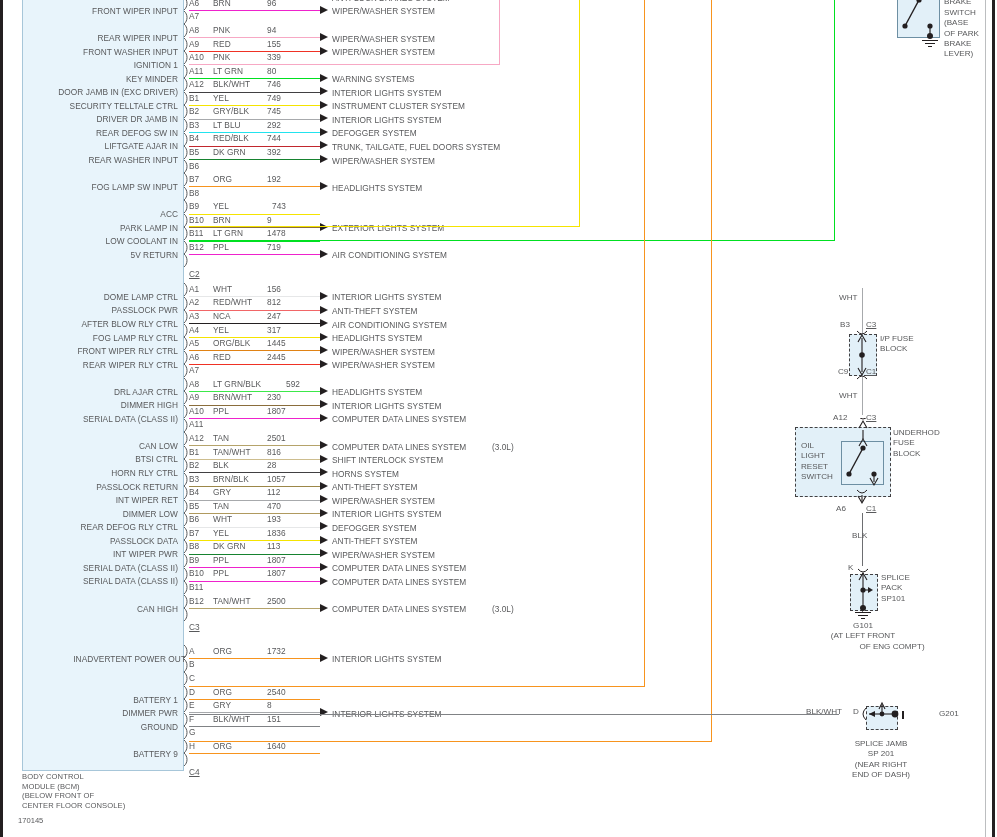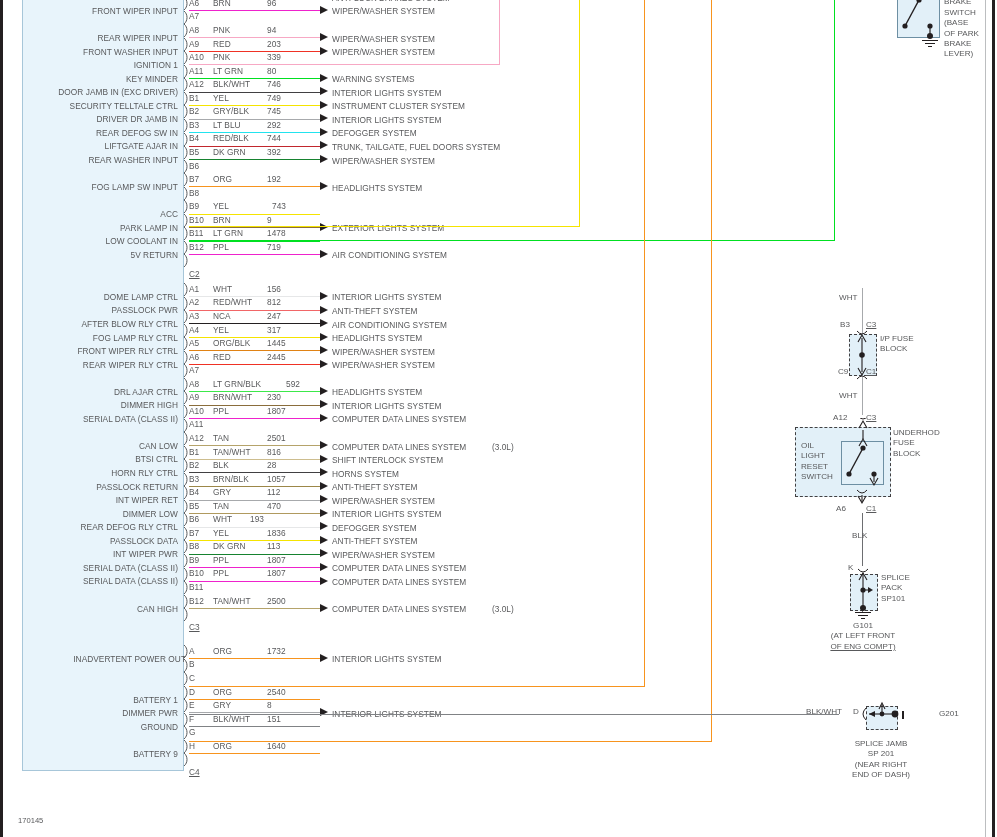--- a/index.html
+++ b/index.html
@@ -98,21 +98,21 @@
       <div class="pin pin-no" style="top:25px">A8</div>
       <div class="pin" style="left:213px;top:25px">PNK</div>
       <div class="pin" style="left:267px;top:25px">94</div>
       <div class="arc" style="top:37.650000000000006px">
         <svg width="6" height="13" viewBox="0 0 6 13">
           <path d="M1 0 C5 3.2 5 9.8 1 13" fill="none" stroke="#58595b" stroke-width="1"></path>
         </svg>
       </div>
       <div class="pin pin-no" style="top:38.550000000000004px">A9</div>
       <div class="pin" style="left:213px;top:38.550000000000004px">RED</div>
-      <div class="pin" style="left:267px;top:38.550000000000004px">203</div>
+      <div class="pin" style="left:267px;top:38.550000000000004px">155</div>
       <div class="w" style="left:189px;top:37.35000000000001px;width:131px;border-top-color:#f7a8c4"></div>
       <div class="ah" style="left:320px;top:33.050000000000004px"></div>
       <div class="sys" style="top:33.550000000000004px">WIPER/WASHER SYSTEM</div>
       <div class="term" style="left:0px;width:178px;top:32.95px">REAR WIPER INPUT</div>
       <div class="arc" style="top:51.2px">
         <svg width="6" height="13" viewBox="0 0 6 13">
           <path d="M1 0 C5 3.2 5 9.8 1 13" fill="none" stroke="#58595b" stroke-width="1"></path>
         </svg>
       </div>
       <div class="pin pin-no" style="top:52.1px">A10</div>
@@ -471,21 +471,21 @@
       <div class="ah" style="left:320px;top:495.2px"></div>
       <div class="sys" style="top:495.7px">WIPER/WASHER SYSTEM</div>
       <div class="term" style="left:0px;width:178px;top:495.1px">INT WIPER RET</div>
       <div class="arc" style="top:513.35px">
         <svg width="6" height="13" viewBox="0 0 6 13">
           <path d="M1 0 C5 3.2 5 9.8 1 13" fill="none" stroke="#58595b" stroke-width="1"></path>
         </svg>
       </div>
       <div class="pin pin-no" style="top:514.25px">B6</div>
       <div class="pin" style="left:213px;top:514.25px">WHT</div>
-      <div class="pin" style="left:250px;top:514.25px">193</div>
+      <div class="pin" style="left:267px;top:514.25px">193</div>
       <div class="w" style="left:189px;top:513.0500000000001px;width:131px;border-top-color:#b09a5e"></div>
       <div class="ah" style="left:320px;top:508.75px"></div>
       <div class="sys" style="top:509.25px">INTERIOR LIGHTS SYSTEM</div>
       <div class="term" style="left:0px;width:178px;top:508.65000000000003px">DIMMER LOW</div>
       <div class="arc" style="top:526.9px">
         <svg width="6" height="13" viewBox="0 0 6 13">
           <path d="M1 0 C5 3.2 5 9.8 1 13" fill="none" stroke="#58595b" stroke-width="1"></path>
         </svg>
       </div>
       <div class="pin pin-no" style="top:527.8px">B7</div>
@@ -737,36 +737,42 @@
       </svg>
       <div class="cmp-lbl" style="left:881px;top:573px">SPLICE</div>
       <div class="cmp-lbl" style="left:881px;top:583.4px">PACK</div>
       <div class="cmp-lbl" style="left:881px;top:593.8px">SP101</div>
       <div class="dotbig" style="left:859.5px;top:605px"></div>
       <div class="gnd-line" style="left:855px;top:612px;width:16px"></div>
       <div class="gnd-line" style="left:858px;top:615px;width:10px"></div>
       <div class="gnd-line" style="left:861px;top:618px;width:4px"></div>
       <div class="cmp-lbl-c" style="left: 763px; top: 621px; width: 200px;">G101</div>
       <div class="cmp-lbl-c" style="left: 763px; top: 631.4px; width: 200px;">(AT LEFT FRONT</div>
-      <div class="cmp-lbl-c" style="left: 763px; top: 641.8px; width: 200px; text-decoration: underline;">OF ENG COMPT)</div>
+      <div class="cmp-lbl-c" style="left: 792px; top: 641.8px; width: 200px;">OF ENG COMPT)</div>
       <div class="cmp-lbl" style="left:806px;top:707px">BLK/WHT</div>
       <div class="pno" style="left:853px;top:707px">D</div>
       <div class="cmp-box" style="left:866px;top:706px;width:30px;height:22px;border-style:dashed;border-color:#414042"></div>
       <svg style="position:absolute;left:860px;top:700px;" width="46" height="34">
         <path d="M6 8 Q0 14 6 20" fill="none" stroke="#231f20" stroke-width="1"></path>
         <line x1="9" y1="14" x2="38" y2="14" stroke="#231f20" stroke-width="1.1"></line>
         <path d="M15 11 L9 14 L15 17" fill="#231f20"></path>
         <circle cx="22" cy="14" r="2.4" fill="#231f20"></circle>
         <line x1="22" y1="14" x2="22" y2="5" stroke="#231f20" stroke-width="1.1"></line>
         <path d="M19 9 L22 3 L25 9" fill="none" stroke="#231f20" stroke-width="1.1"></path>
         <circle cx="35" cy="14" r="3.4" fill="#231f20"></circle>
       </svg>
       <div class="gnd-line" style="left:902px;top:711px;width:2px;height:8px"></div>
       <div class="cmp-lbl" style="left:939px;top:709px">G201</div>
       <div class="cmp-lbl-c" style="left: 781px; top: 739px; width: 200px;">SPLICE JAMB</div>
       <div class="cmp-lbl-c" style="left: 781px; top: 749.4px; width: 200px;">SP 201</div>
       <div class="cmp-lbl-c" style="left: 781px; top: 759.8px; width: 200px;">(NEAR RIGHT</div>
       <div class="cmp-lbl-c" style="left: 781px; top: 770.2px; width: 200px;">END OF DASH)</div>
     </div>
 
+  <div class="bcm-caption" style="top:772px">
+    <div>BODY CONTROL</div>
+    <div>MODULE (BCM)</div>
+    <div>(BELOW FRONT OF</div>
+    <div>CENTER FLOOR CONSOLE)</div>
+  </div>
 
   <div class="page-id">170145</div>
 </div>
 
 </body></html>

